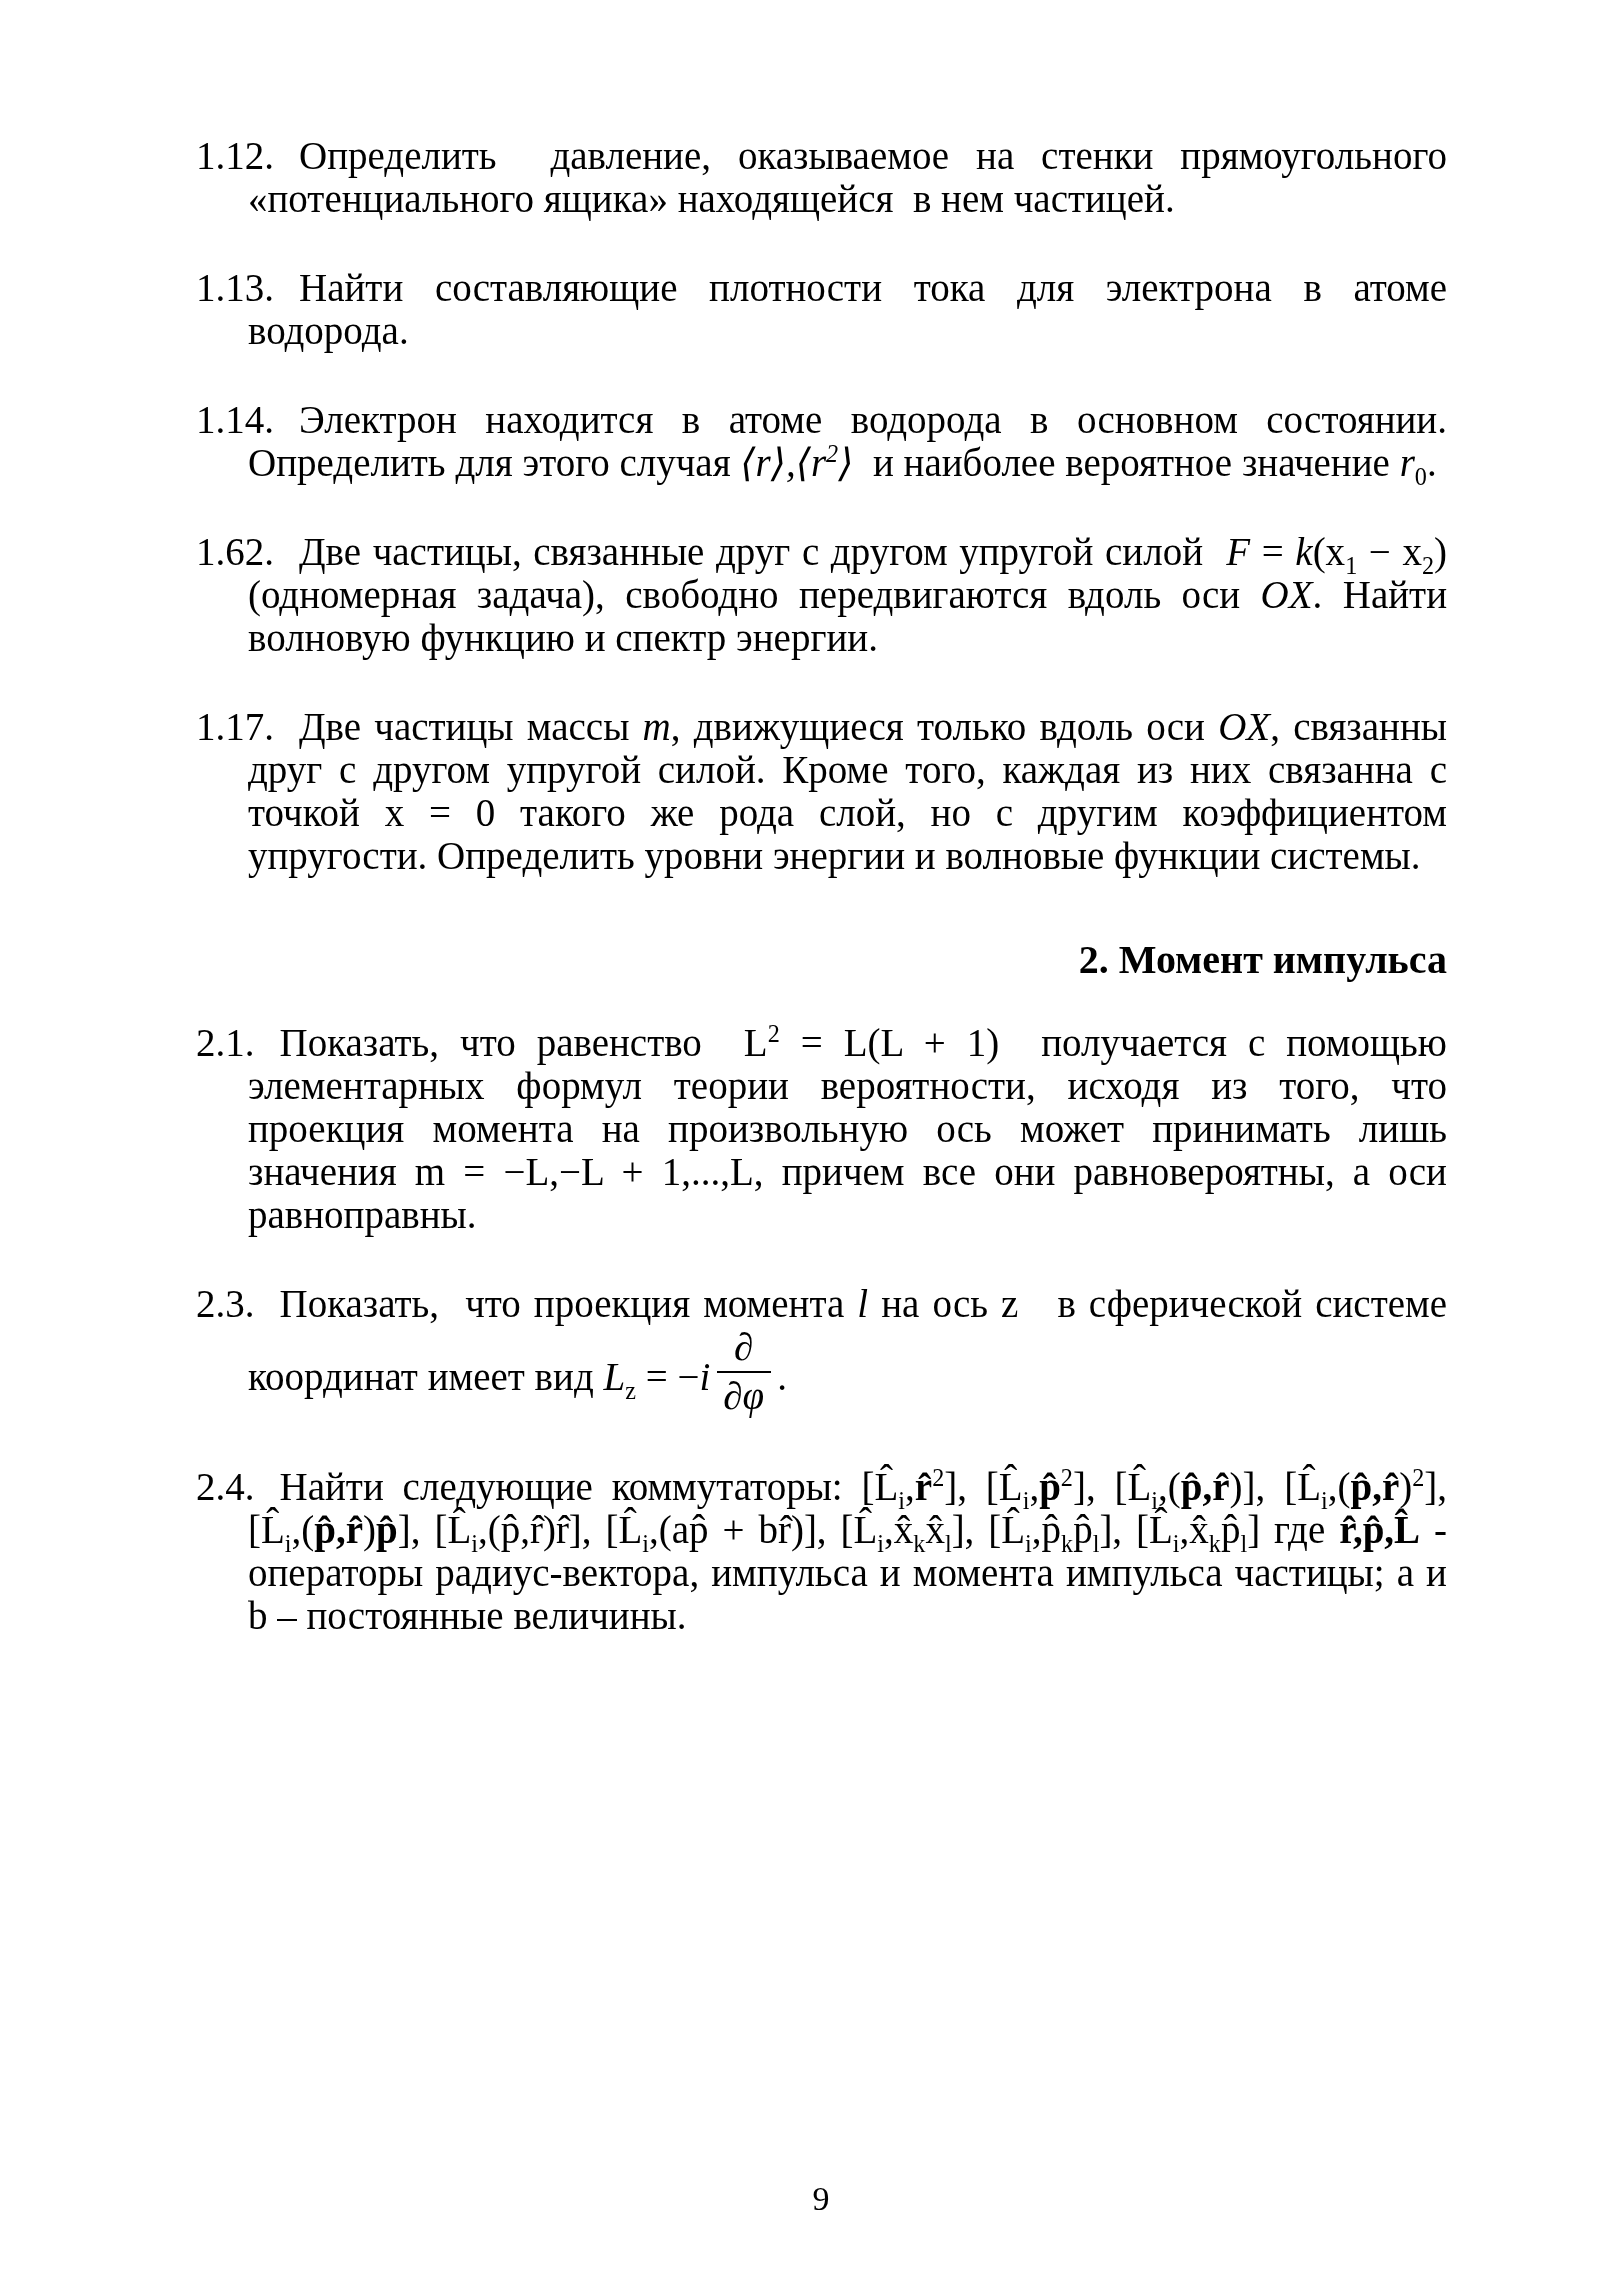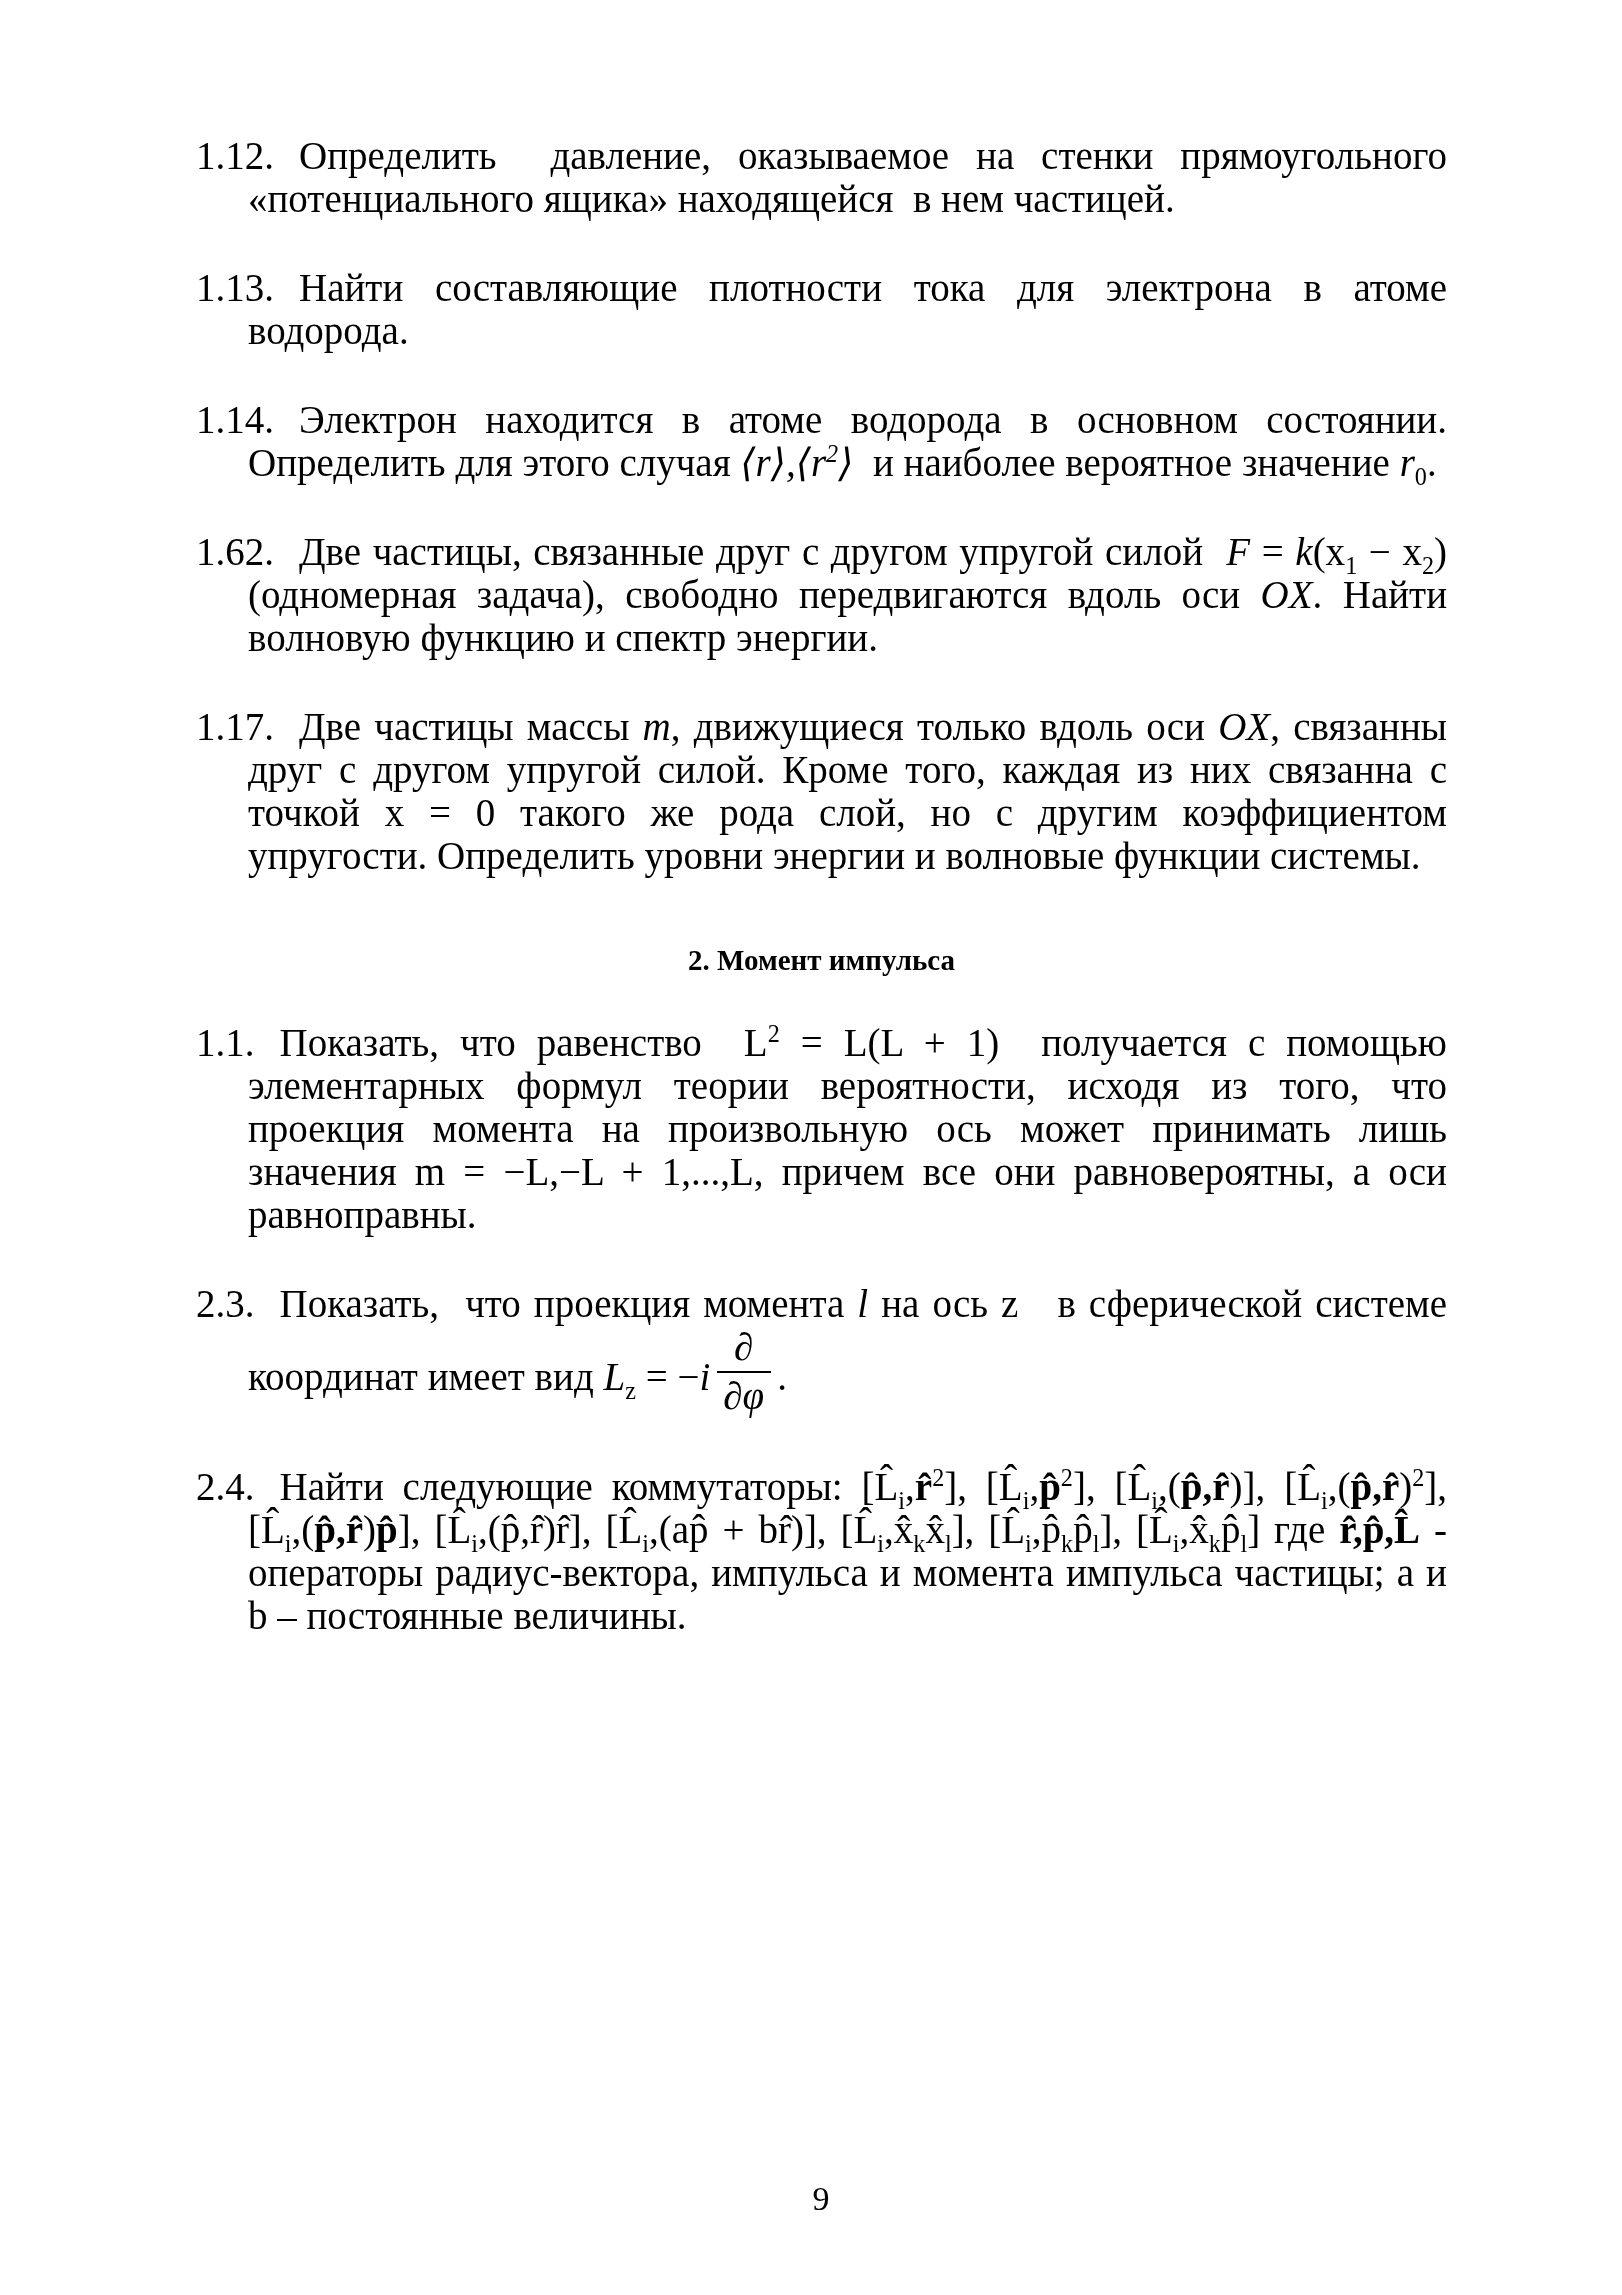--- a/index.html
+++ b/index.html
@@ -30,23 +30,23 @@
     margin-right: 25px;
   }
   .fm {
     white-space: nowrap;
   }
   .fm sub, .fm sup, p.prob sub, p.prob sup {
     font-size: 62%;
     line-height: 0;
   }
   h2.section {
-    font-size: 29px;
+    font-size: 40px;
     font-weight: bold;
-    text-align: center;
+    text-align: right;
     margin: 60px 0 38px 0;
     line-height: 46px;
   }
   .frac {
     display: inline-block;
     vertical-align: -0.5em;
     text-align: center;
     line-height: 1.15;
     margin: 0 6.5px;
     text-indent: 0;
@@ -81,21 +81,21 @@
   <p class="prob"><span class="pnum">1.14.</span><span>Электрон находится в атоме водорода в основном состоянии. Определить для этого случая <span class="fm"><i>⟨r⟩,⟨r<sup>2</sup>⟩</i></span>&nbsp; и наиболее вероятное значение <span class="fm"><i>r</i><sub>0</sub></span>.</span></p>
 
 
   <p class="prob"><span class="pnum">1.62.</span><span>Две частицы, связанные друг с другом упругой силой &nbsp;<span class="fm"><i>F</i> = <i>k</i>(x<sub>1</sub> − x<sub>2</sub>)</span> (одномерная задача), свободно передвигаются вдоль оси <span class="fm"><i>OX</i></span>. Найти волновую функцию и спектр энергии.</span></p>
 
   <p class="prob"><span class="pnum">1.17.</span><span>Две частицы массы <span class="fm"><i>m</i></span>, движущиеся только вдоль оси <span class="fm"><i>OX</i></span>, связанны друг с другом упругой силой. Кроме того, каждая из них связанна с точкой <span class="fm">x = 0</span> такого же рода слой, но с другим коэффициентом упругости. Определить уровни энергии и волновые функции системы.</span></p>
 
 
   <h2 class="section">2. Момент импульса</h2>
 
-  <p class="prob"><span class="pnum">1.1.</span><span>Показать, что равенство &nbsp;<span class="fm">L<sup>2</sup> = L(L + 1)</span>&nbsp; получается с помощью элементарных формул теории вероятности, исходя из того, что проекция момента на произвольную ось может принимать лишь значения <span class="fm">m = −L,−L + 1,...,L</span>, причем все они равновероятны, а оси равноправны.</span></p>
+  <p class="prob"><span class="pnum">2.1.</span><span>Показать, что равенство &nbsp;<span class="fm">L<sup>2</sup> = L(L + 1)</span>&nbsp; получается с помощью элементарных формул теории вероятности, исходя из того, что проекция момента на произвольную ось может принимать лишь значения <span class="fm">m = −L,−L + 1,...,L</span>, причем все они равновероятны, а оси равноправны.</span></p>
 
 
   <p class="prob"><span class="pnum">2.3.</span><span>Показать,&nbsp; что проекция момента <span class="fm"><i>l</i></span> на ось <span class="fm">z</span>&nbsp;&nbsp; в сферической системе координат имеет вид <span class="fm"><i>L</i><sub>z</sub> = −<i>i</i><span class="frac"><span class="num">∂</span><span class="den">∂<i>φ</i></span></span>.</span></span></p>
 
   <p class="prob"><span class="pnum">2.4.</span><span>Найти следующие коммутаторы: <span class="fm">[L̂<sub>i</sub>,<b>r̂</b><sup>2</sup>],</span> <span class="fm">[L̂<sub>i</sub>,<b>p̂</b><sup>2</sup>],</span> <span class="fm">[L̂<sub>i</sub>,(<b>p̂,r̂</b>)],</span> <span class="fm">[L̂<sub>i</sub>,(<b>p̂,r̂</b>)<sup>2</sup>],</span> <span class="fm">[L̂<sub>i</sub>,(<b>p̂,r̂</b>)<b>p̂</b>],</span> <span class="fm">[L̂<sub>i</sub>,(p̂,r̂)r̂],</span> <span class="fm">[L̂<sub>i</sub>,(ap̂ + br̂)],</span> <span class="fm">[L̂<sub>i</sub>,x̂<sub>k</sub>x̂<sub>l</sub>],</span> <span class="fm">[L̂<sub>i</sub>,p̂<sub>k</sub>p̂<sub>l</sub>],</span> <span class="fm">[L̂<sub>i</sub>,x̂<sub>k</sub>p̂<sub>l</sub>]</span> где <span class="fm"><b>r̂,p̂,L̂</b></span> - операторы радиус-вектора, импульса и момента импульса частицы; а и b – постоянные величины.</span></p>
 
 </div>
 
 <div class="pagenum">9</div>
 

